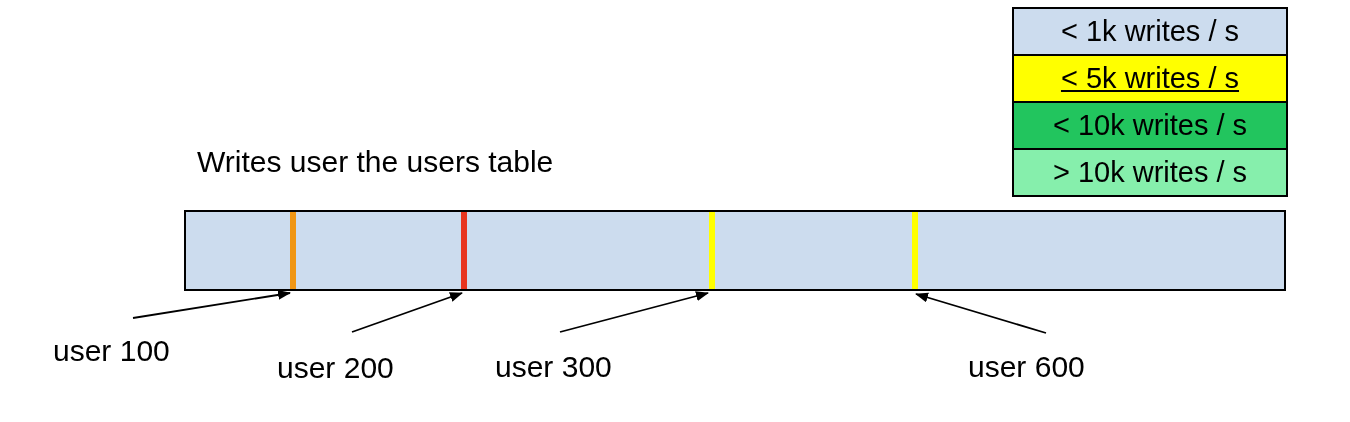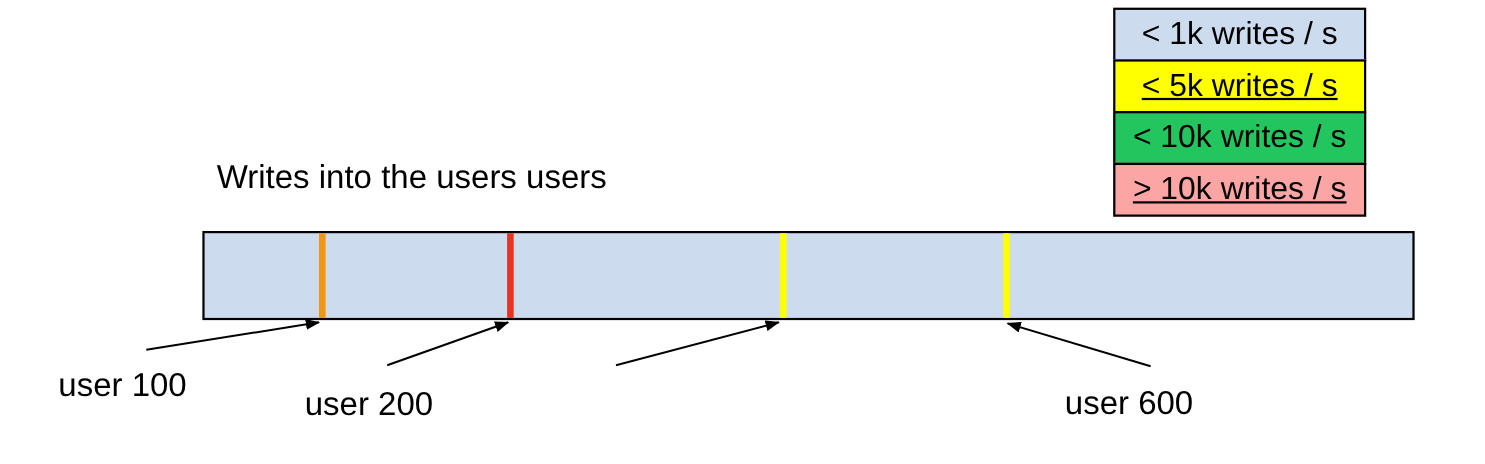--- a/index.html
+++ b/index.html
@@ -20,21 +20,21 @@
     position: absolute;
     left: 197px;
     top: 145px;
     font-size: 30px;
     white-space: nowrap;
   }
   .legend {
     position: absolute;
     left: 1012px;
     top: 7px;
-    width: 230px;
+    width: 276px;
     text-align: right;
   }
   .legend-row {
     height: 45px;
     border: 2px solid #000000;
     margin-top: -2px;
     display: flex;
     align-items: center;
     justify-content: center;
     font-size: 29px;
@@ -65,33 +65,33 @@
     left: 0;
     top: 0;
     pointer-events: none;
   }
 </style>
 </head>
 <body>
 
 <div class="canvas">
 
-  <div class="title">Writes into the users users</div>
+  <div class="title">Writes user the users table</div>
 
   <div class="legend">
     <div class="legend-row" style="background: rgb(204, 220, 238);">
       <span>&lt; 1k writes / s</span>
     </div>
     <div class="legend-row" style="background: rgb(255, 255, 0); text-decoration: underline;">
       <span>&lt; 5k writes / s</span>
     </div>
     <div class="legend-row" style="background: #22c55e;">
       <span>&lt; 10k writes / s</span>
     </div>
-    <div class="legend-row" style="background: #fca5a5; text-decoration: underline;">
+    <div class="legend-row" style="background: #86efac;">
       <span>&gt; 10k writes / s</span>
     </div>
   </div>
 
   <div class="bar" style="background: rgb(204, 220, 238);">
       <div class="stripe" style="left: 104px; background: rgb(240, 150, 20);"></div>
       <div class="stripe" style="left: 275px; background: rgb(232, 53, 31);"></div>
       <div class="stripe" style="left: 523px; background: rgb(255, 255, 0);"></div>
       <div class="stripe" style="left: 726px; background: rgb(255, 255, 0);"></div>
     </div>
@@ -103,14 +103,15 @@
       </marker>
     </defs>
   <line x1="133" y1="318" x2="290" y2="293" stroke="#000000" stroke-width="1.8" marker-end="url(#arrowhead)"></line>
       <line x1="352" y1="332" x2="462" y2="293" stroke="#000000" stroke-width="1.8" marker-end="url(#arrowhead)"></line>
       <line x1="560" y1="332" x2="708" y2="293" stroke="#000000" stroke-width="1.8" marker-end="url(#arrowhead)"></line>
       <line x1="1046" y1="333" x2="916" y2="294" stroke="#000000" stroke-width="1.8" marker-end="url(#arrowhead)"></line>
     </svg>
 
 <div class="user-label" style="left: 53px; top: 334px; text-align: center;">user 100</div>
     <div class="user-label" style="left: 277px; top: 351px;">user 200</div>
+    <div class="user-label" style="left: 495px; top: 350px;">user 300</div>
     <div class="user-label" style="left: 968px; top: 350px;">user 600</div>
   </div>
 
 </body></html>

